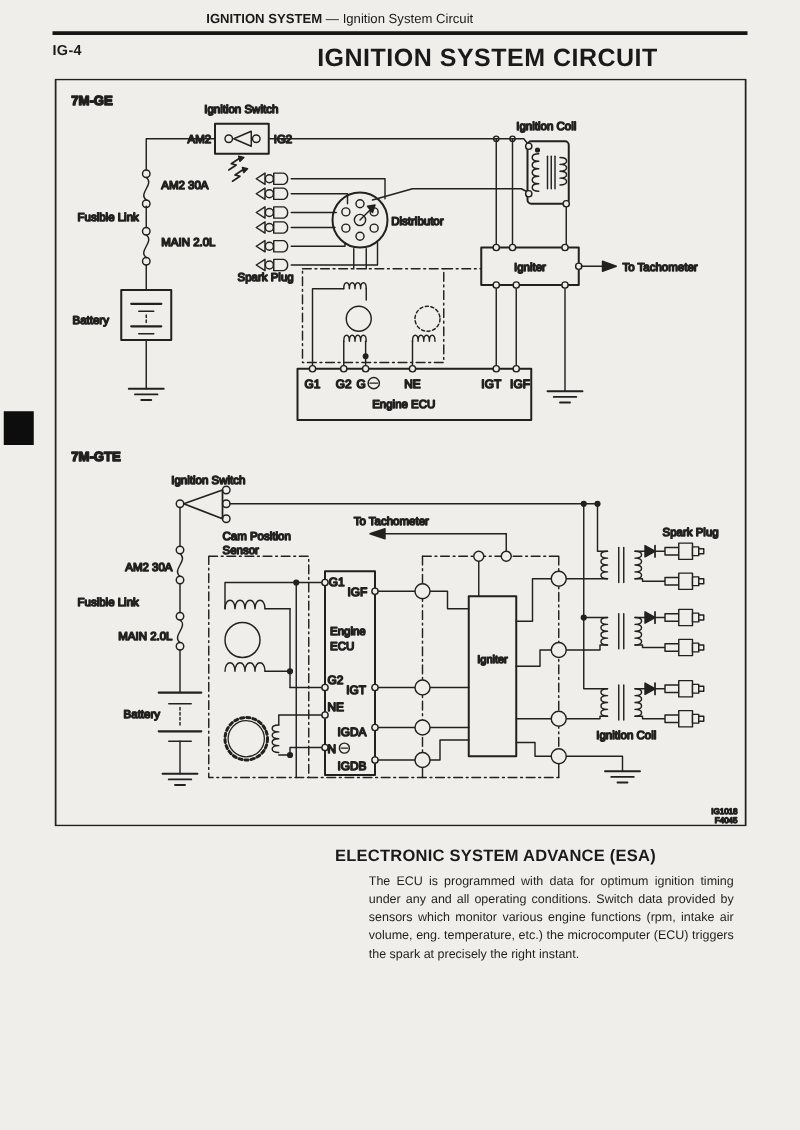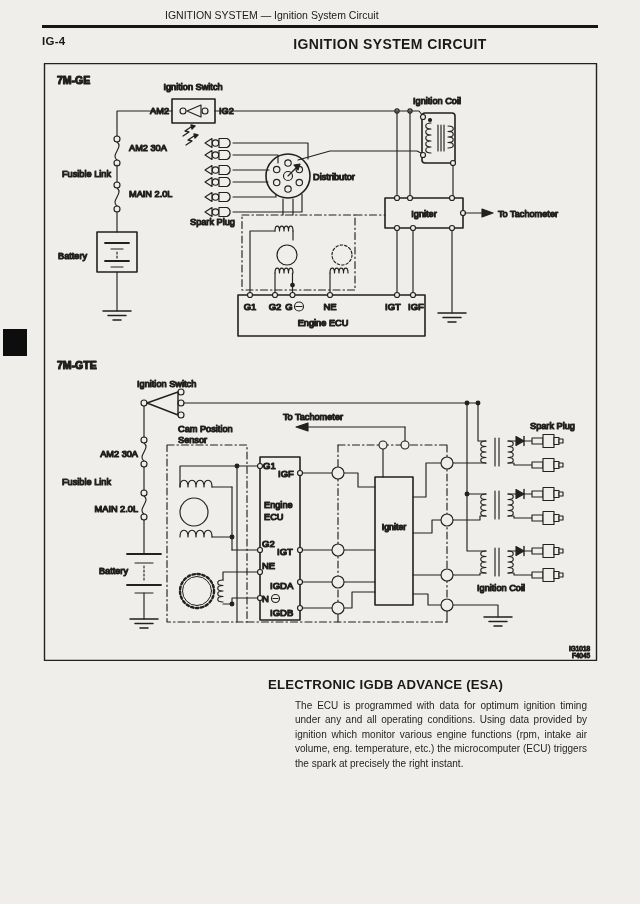--- a/index.html
+++ b/index.html
@@ -5,23 +5,23 @@
   html,body{margin:0;padding:0;}
   body{
     width:640px;height:904px;position:relative;
     background:#f0eeeb;
     font-family:"Liberation Sans", sans-serif;
     color:#1a1a1a;overflow:hidden;
   }
   .abs{position:absolute;}
   .page-code{left:42px;top:7px;font-size:11.5px;font-weight:bold;letter-spacing:.3px;margin-top:28px;}
   .running-head{left:165px;top:9px;font-size:10.5px;}
-  .running-head .b{font-weight:normal;}
+  .running-head .b{font-weight:bold;}
   .head-rule{left:42px;top:25px;width:556px;height:3px;background:#161616;}
-  .page-title{left:250px;top:36px;width:280px;text-align:center;font-size:14px;font-weight:bold;letter-spacing:.4px;}
+  .page-title{left:250px;top:36px;width:280px;text-align:center;font-size:20px;font-weight:bold;letter-spacing:.4px;}
   .side-tab{left:3px;top:329px;width:24px;height:27px;background:#0d0d0d;}
   .esa-head{left:268px;top:677px;font-size:13.2px;font-weight:bold;letter-spacing:.2px;}
   .esa-body{left:295px;top:699px;width:292px;font-size:10px;line-height:14.4px;text-align:justify;color:#201f1e;margin:0;}
   svg text{fill:#1b1a19;}
   .lbl{font-size:9.2px;}
   .lblb{font-size:10.5px;font-weight:bold;}
   .term{font-size:9.5px;}
   .fig{font-size:6.4px;fill:#3a3936;}
 </style>
 </head>
@@ -404,14 +404,14 @@
         <use href="#plugR" x="492" y="512"></use>
     </g>
     <text class="lbl" x="490" y="366">Spark Plug</text>
     <text class="lbl" x="437" y="528">Ignition Coil</text>
   </g>
 
   <text class="fig" x="550" y="588" text-anchor="end">IG1018</text>
   <text class="fig" x="550" y="595" text-anchor="end">F4045</text>
 </svg>
 
-<div class="abs esa-head">ELECTRONIC IGDB ADVANCE (ESA)</div>
-<p class="abs esa-body">The ECU is programmed with data for optimum ignition timing under any and all operating conditions. Using data provided by ignition which monitor various engine functions (rpm, intake air volume, eng. temperature, etc.) the microcomputer (ECU) triggers the spark at precisely the right instant.</p>
+<div class="abs esa-head">ELECTRONIC SYSTEM ADVANCE (ESA)</div>
+<p class="abs esa-body">The ECU is programmed with data for optimum ignition timing under any and all operating conditions. Switch data provided by sensors which monitor various engine functions (rpm, intake air volume, eng. temperature, etc.) the microcomputer (ECU) triggers the spark at precisely the right instant.</p>
 
 </body></html>

